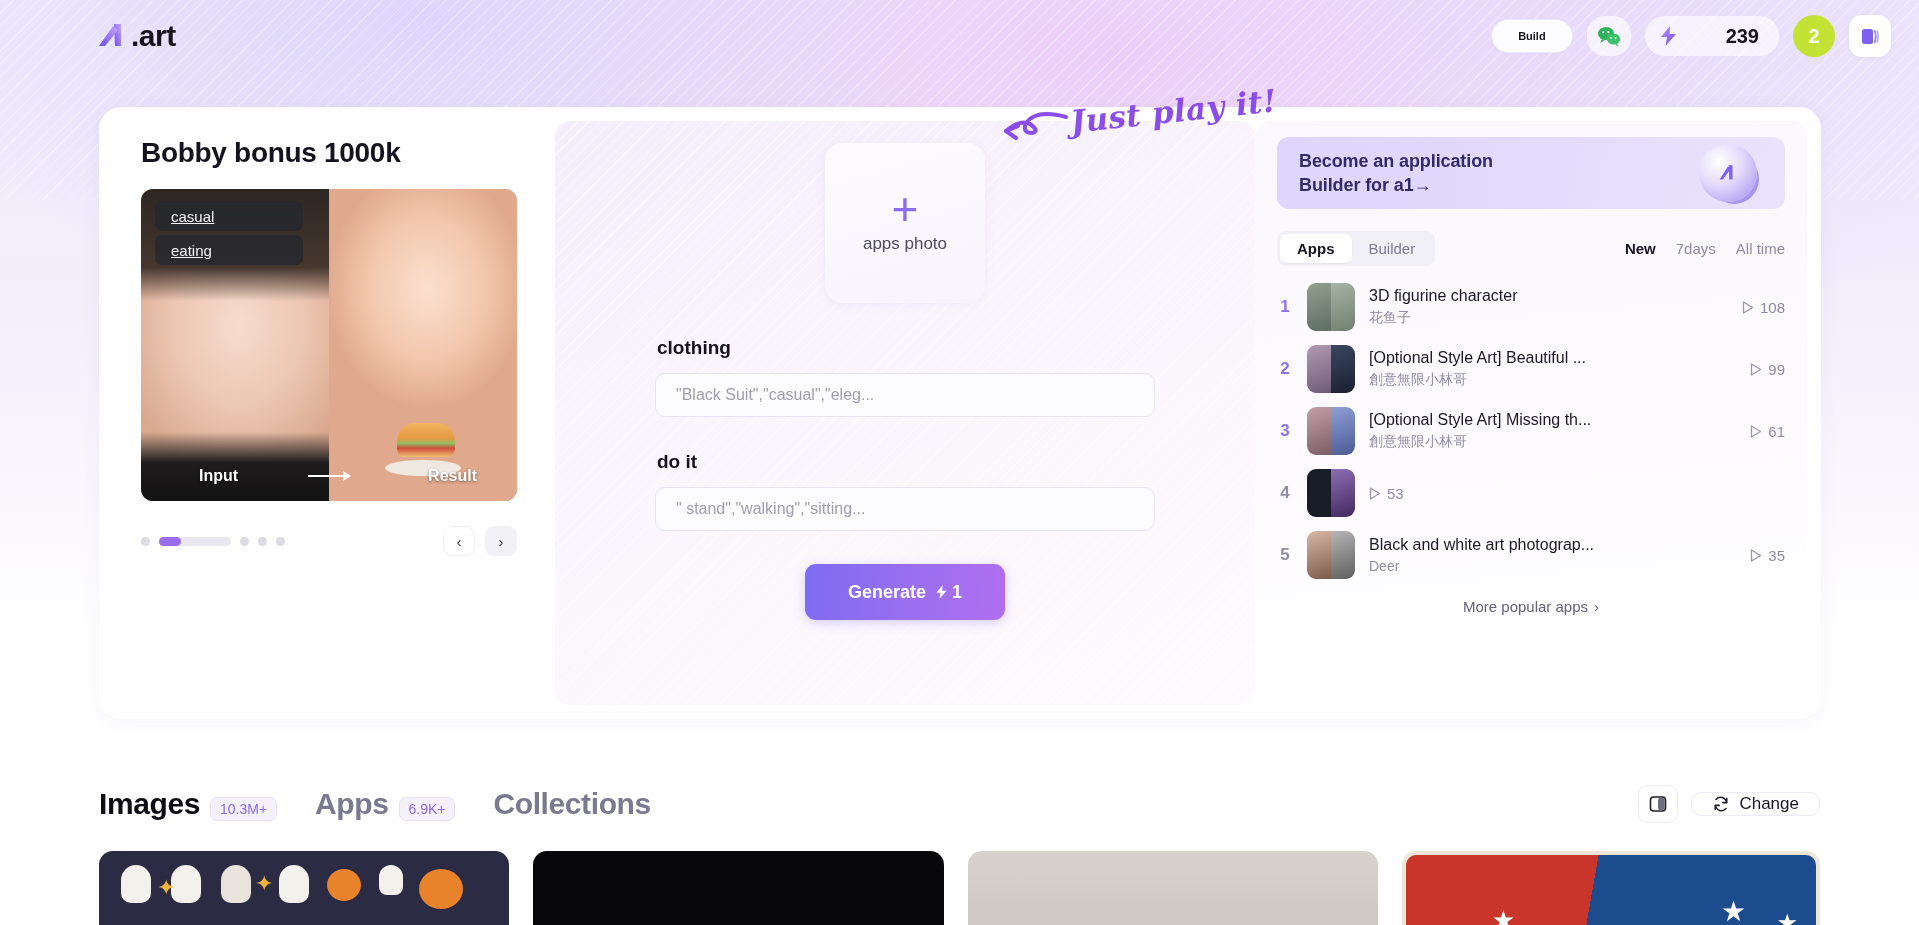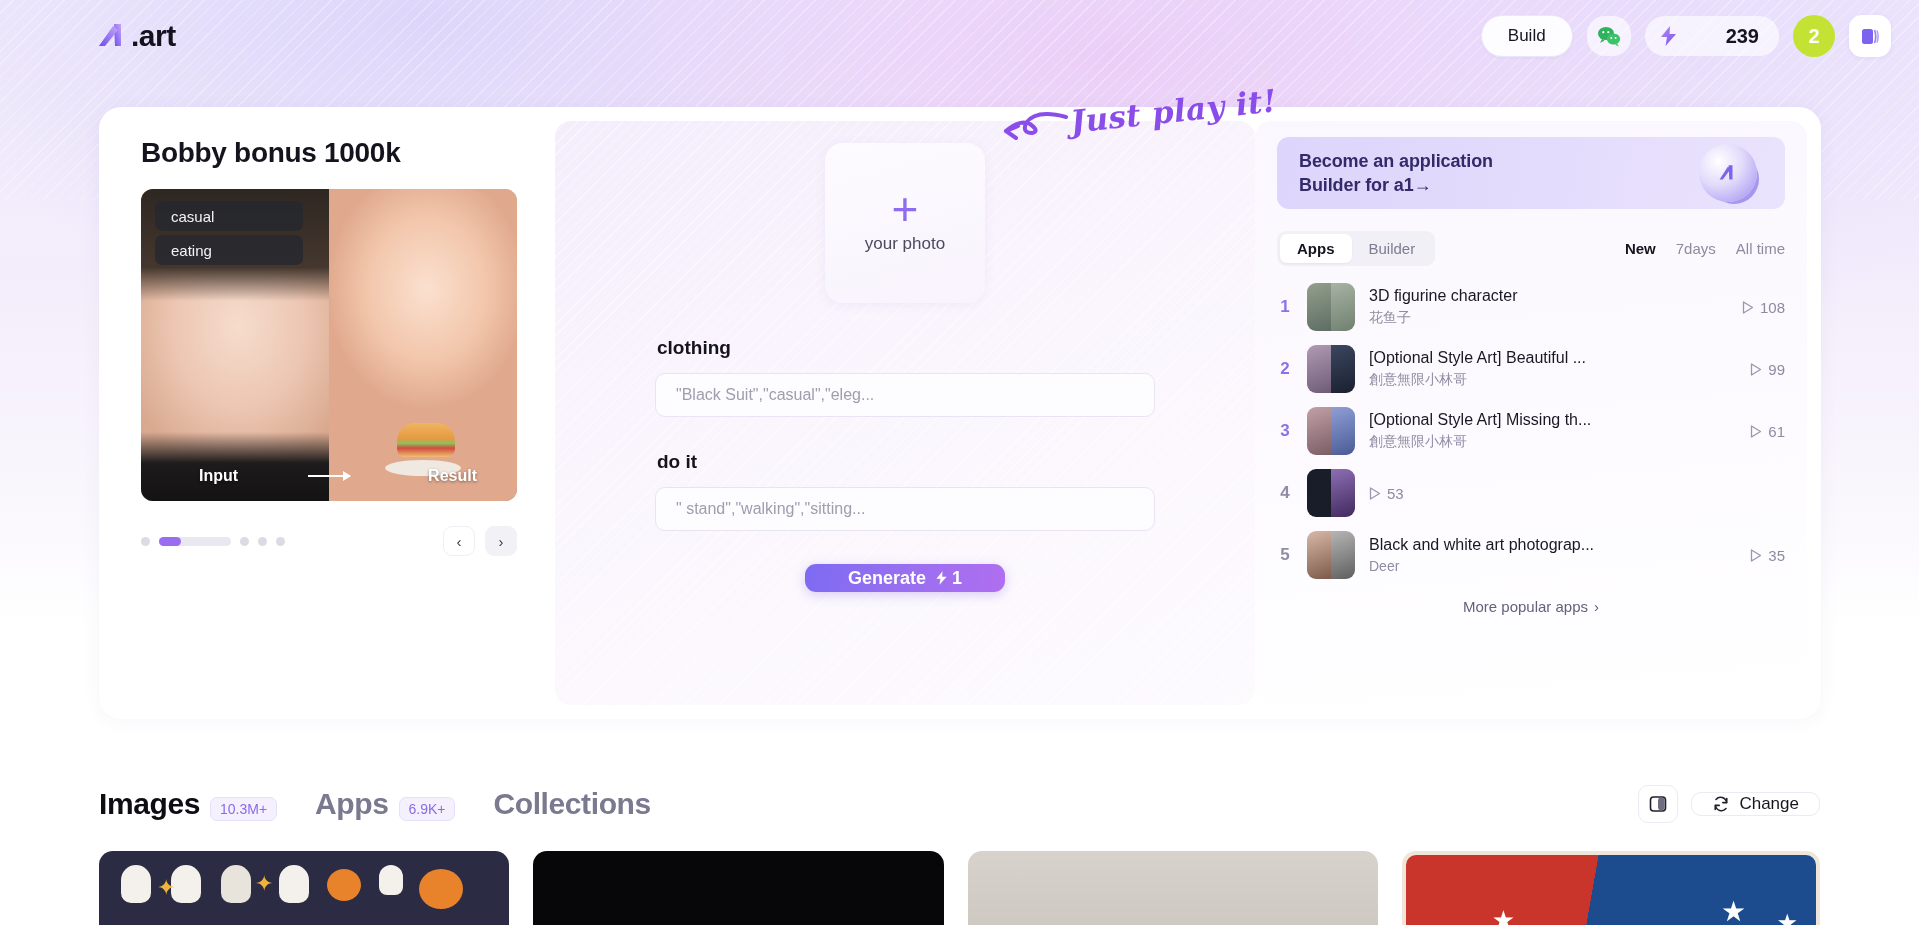--- a/index.html
+++ b/index.html
@@ -33,21 +33,21 @@
   }
   .logo { display: flex; align-items: center; gap: 0px; }
   .logo-mark { width: 34px; height: 34px; }
   .logo-text {
     font-size: 30px; font-weight: 700; color: #14121c;
     letter-spacing: -0.5px; margin-left: 1px;
   }
   .header-right { display: flex; align-items: center; gap: 14px; }
   .build-btn {
     background: #fdfcff; border: 1px solid #ece6fa; border-radius: 22px;
-    padding: 10px 26px; font-size: 17px; font-weight: 400; color: #17151f;
+    padding: 10px 26px; font-size: 11px; font-weight: 700; color: #17151f;
     cursor: pointer; box-shadow: 0 1px 3px rgba(90,60,160,0.06);
   }
   .icon-pill {
     background: rgba(255,255,255,0.62); border-radius: 18px;
     height: 40px; display: flex; align-items: center; justify-content: center;
     cursor: pointer;
   }
   .icon-pill.sq { width: 44px; }
   .credits {
     background: rgba(255,255,255,0.62); border-radius: 20px;
@@ -111,21 +111,21 @@
     position:absolute; left:36%; bottom:14%; width:58px; height:34px; border-radius:18px 18px 8px 8px;
     background: linear-gradient(180deg,#f2b45e 0%,#e49a43 46%,#8fbf5e 60%,#cf4d3c 74%,#f0c071 100%);
   }
   .pv-plate {
     position:absolute; left:30%; bottom:8%; width:76px; height:16px; border-radius:50%;
     background:#efe9e2;
   }
   .pv-tag {
     position: absolute; left: 14px; height: 30px; border-radius: 7px;
     background: rgba(38,40,46,0.82); color: #f3f2f6; font-size: 15px;
-    display: flex; align-items: center; padding: 0 16px; min-width: 148px;
+    display: flex; align-items: center; padding: 0 16px; min-width: 148px; text-decoration: underline;
   }
   .pv-tag.t1 { top: 12px; }
   .pv-tag.t2 { top: 46px; }
   .pv-label {
     position: absolute; bottom: 16px; font-size: 16px; font-weight: 600; color: #ffffff;
     text-shadow: 0 1px 3px rgba(0,0,0,0.45);
   }
   .pv-label.inp { left: 58px; }
   .pv-label.res { right: 40px; }
   .pv-arrow {
@@ -175,21 +175,21 @@
   .upload-label { font-size: 17px; color: #4b4a5c; }
   .field-label { font-size: 19px; font-weight: 700; color: #15131d; margin: 34px 0 14px 2px; }
   .field-input {
     width: 500px; height: 44px; border-radius: 10px; background: #fdfcff;
     border: 1px solid #e9e4f4; font-size: 16px; color: #8d8aa0;
     padding: 0 20px; outline: none; font-family: "Liberation Sans", sans-serif;
   }
   .field-input::placeholder { color: #a09dae; }
   .gen-wrap { display: flex; justify-content: center; margin-top: 33px; }
   .gen-btn {
-    width: 200px; height: 28px; border-radius: 11px; border: none; cursor: pointer;
+    width: 200px; height: 56px; border-radius: 11px; border: none; cursor: pointer;
     background: linear-gradient(98deg,#7d6bf2 0%,#9a6ff0 52%,#b06ef0 100%);
     color: #ffffff; font-size: 18px; font-weight: 600;
     display: flex; align-items: center; justify-content: center; gap: 9px;
     font-family: "Liberation Sans", sans-serif;
     box-shadow: 0 3px 12px rgba(130,95,230,0.28);
   }
 
   
   .annotation {
     position: absolute; left: 1070px; top: 93px; z-index: 30;
@@ -392,21 +392,21 @@
           </div>
         </div>
       </div>
     </div>
 
     <div class="hero-center">
       <div class="stripe-overlay"></div>
       <div class="form-wrap">
         <div class="upload-box">
           <div class="plus">+</div>
-          <div class="upload-label">your photo</div>
+          <div class="upload-label">apps photo</div>
         </div>
 
         <div class="field-label">clothing</div>
         <input class="field-input" type="text" placeholder="&quot;Black Suit&quot;,&quot;casual&quot;,&quot;eleg..." style="">
 
         <div class="field-label">do it</div>
         <input class="field-input" type="text" placeholder="&quot; stand&quot;,&quot;walking&quot;,&quot;sitting..." style="">
 
         <div class="gen-wrap">
           <button class="gen-btn">

